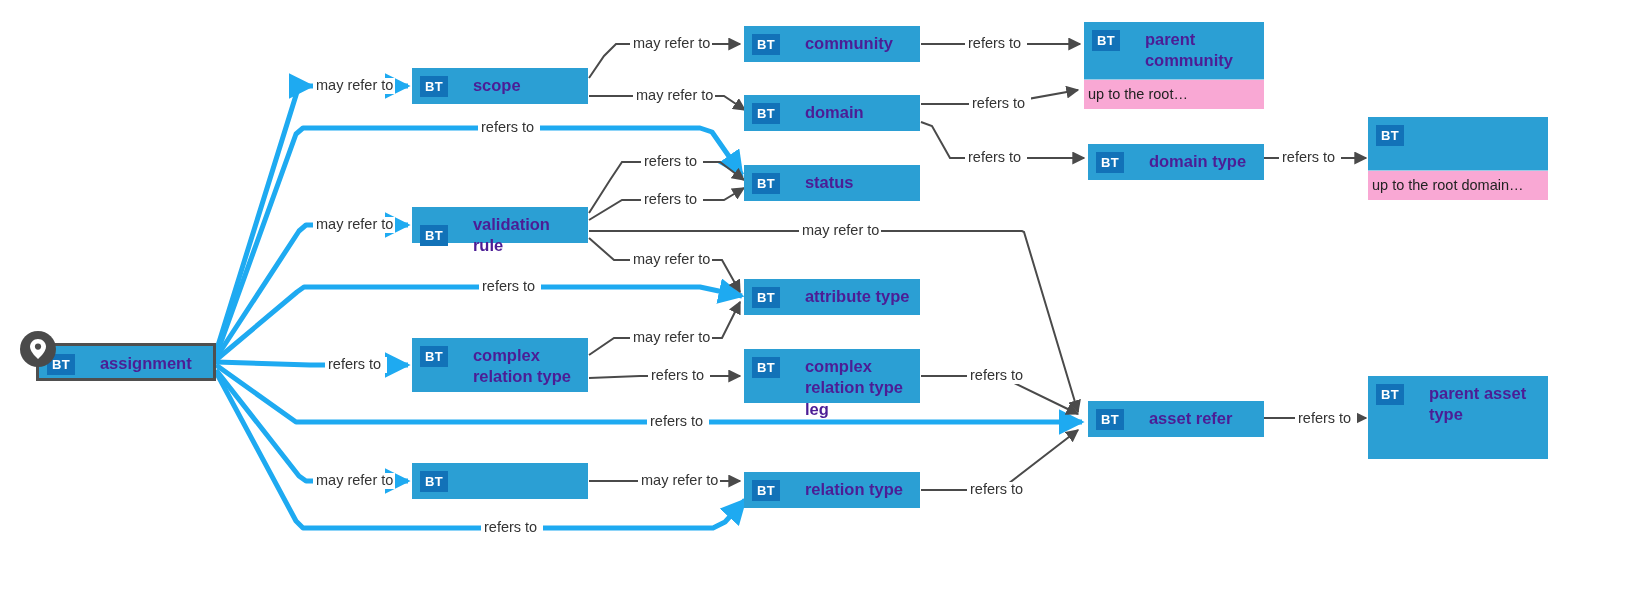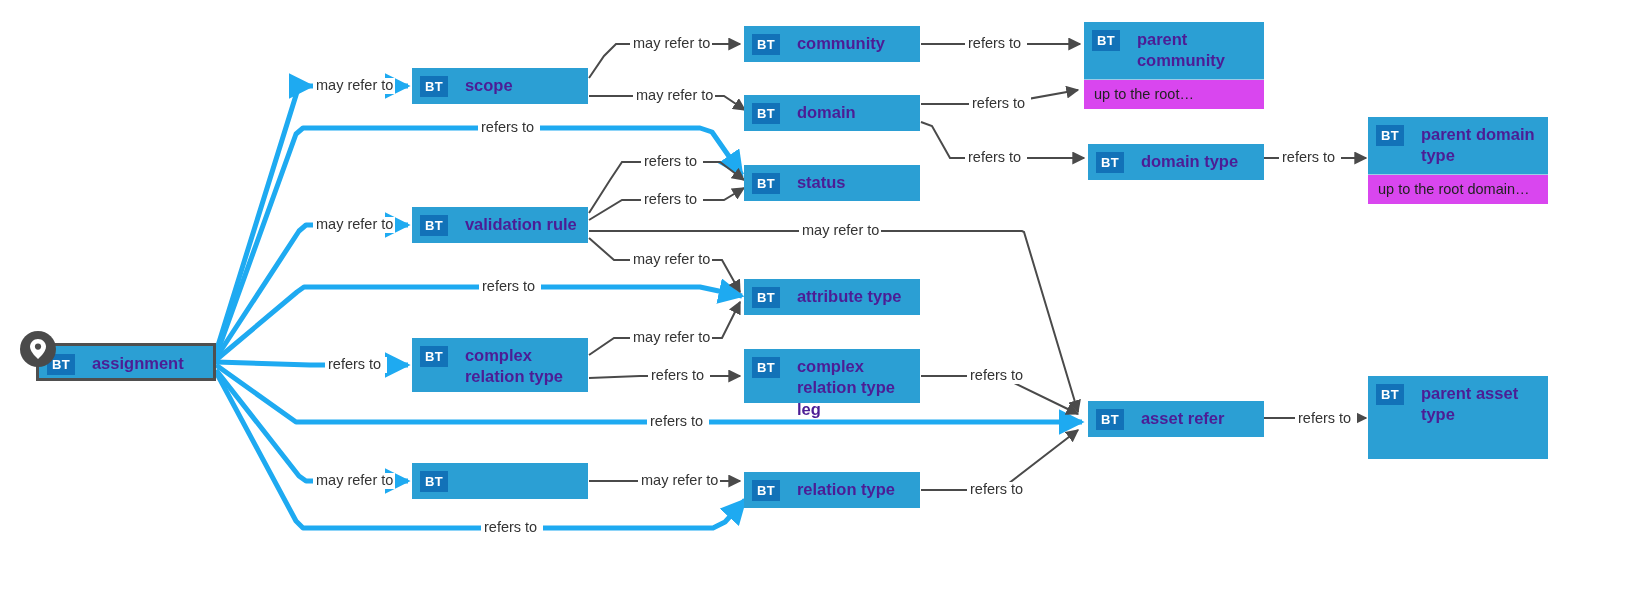--- a/index.html
+++ b/index.html
@@ -53,21 +53,21 @@
     box-sizing: border-box;
     background: #2b9fd4;
     display: flex;
     flex-direction: column;
     z-index: 5;
   }
   .node .node-head {
     display: flex;
     align-items: flex-start;
     padding: 7px 9px 7px 8px;
-    gap: 17px;
+    gap: 25px;
     flex: 1 1 auto;
   }
   .node.single .node-head {
     align-items: center;
   }
   .bt-badge {
     flex: 0 0 auto;
     background: #1272b8;
     color: #ffffff;
     font-size: 13px;
@@ -79,24 +79,24 @@
     margin-top: 1px;
   }
   .node-label {
     color: #4c1d95;
     font-size: 16.5px;
     font-weight: bold;
     line-height: 1.3;
     font-family: "Liberation Sans", sans-serif;
   }
   .node-footer {
-    background: #d946ef;
+    background: #f9a8d4;
     color: #222222;
     font-size: 14.5px;
-    padding: 6px 10px;
+    padding: 6px 4px;
     font-family: "Liberation Sans", sans-serif;
     line-height: 1.2;
     border-top: 1px solid #9ccbe6;
   }
   .node.root {
     border: 3px solid #4f4f4f;
     z-index: 6;
   }
   .pin-icon {
     position: absolute;
@@ -401,21 +401,20 @@
   <div class="node single" style="left:1088px; top:401px; width:176px; height:36px;">
     <div class="node-head">
       <span class="bt-badge">BT</span>
       <span class="node-label">asset refer</span>
     </div>
   </div>
 
   <div class="node" style="left:1368px; top:117px; width:180px; height:83px;">
     <div class="node-head">
       <span class="bt-badge">BT</span>
-      <span class="node-label">parent domain type</span>
     </div>
     <div class="node-footer">up to the root domain…</div>
   </div>
 
   <div class="node" style="left:1368px; top:376px; width:180px; height:83px;">
     <div class="node-head">
       <span class="bt-badge">BT</span>
       <span class="node-label">parent asset type</span>
     </div>
   </div>

